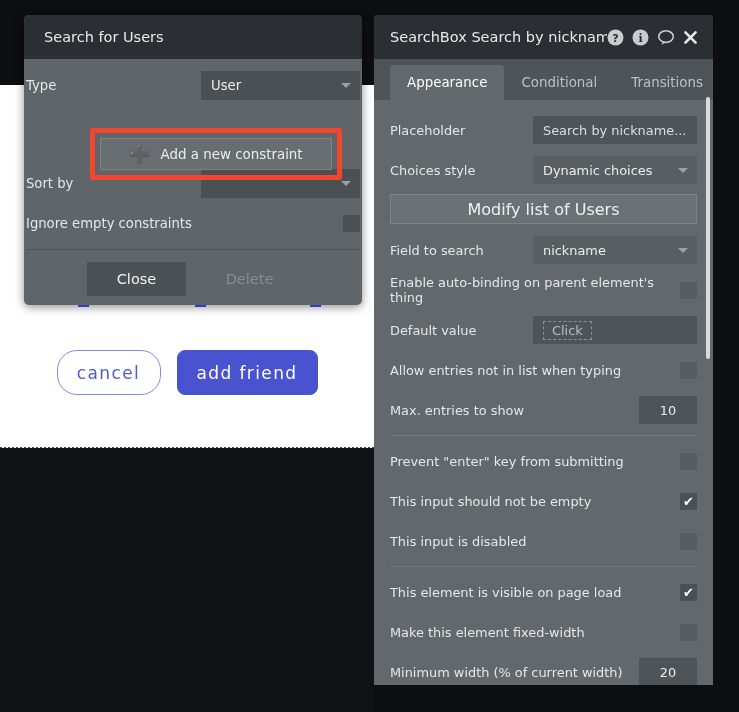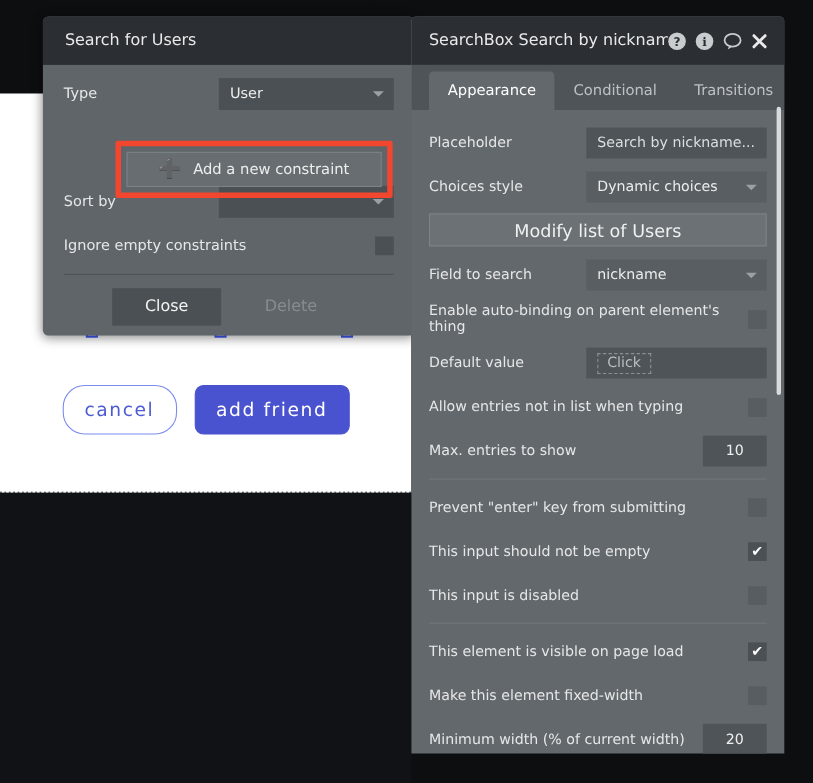--- a/index.html
+++ b/index.html
@@ -45,29 +45,29 @@
   }
   .btn-add {
     width: 141px; height: 45px; border-radius: 8px;
     background: #4a53cf; border: 1px solid #4a53cf; color: #ffffff;
     font-size: 17px; letter-spacing: 1.4px;
     display: flex; align-items: center; justify-content: center;
   }
 
   
   .dialog {
-    position: absolute; left: 39px; top: 15px; width: 338px; height: 290px;
+    position: absolute; left: 24px; top: 15px; width: 338px; height: 290px;
     background: #5f6569; border-radius: 5px; overflow: hidden;
     box-shadow: 0 2px 10px rgba(0,0,0,0.45);
   }
   .dialog-header {
     height: 44px; background: #2b2f33; color: #e8e9ea;
     display: flex; align-items: center; padding: 0 20px; font-size: 14.5px;
   }
-  .dialog-body { padding: 0 19px; position: relative; }
+  .dialog-body { padding: 0 2px; position: relative; }
 
   .d-row { display: flex; align-items: center; height: 40px; }
   .d-label { color: #e6e7e8; font-size: 13.2px; flex: 1; }
   .d-select {
     width: 159px; height: 29px; background: #4b5054; border: none;
     color: #eceded; font-size: 13.2px;
     display: flex; align-items: center; padding: 0 10px; position: relative;
   }
   .caret {
     position: absolute; right: 9px; top: 50%; margin-top: -2px;

